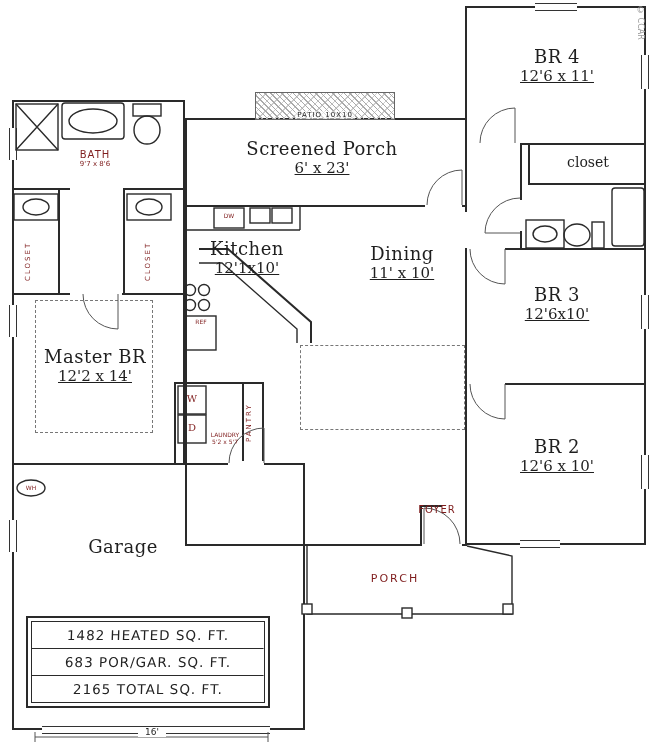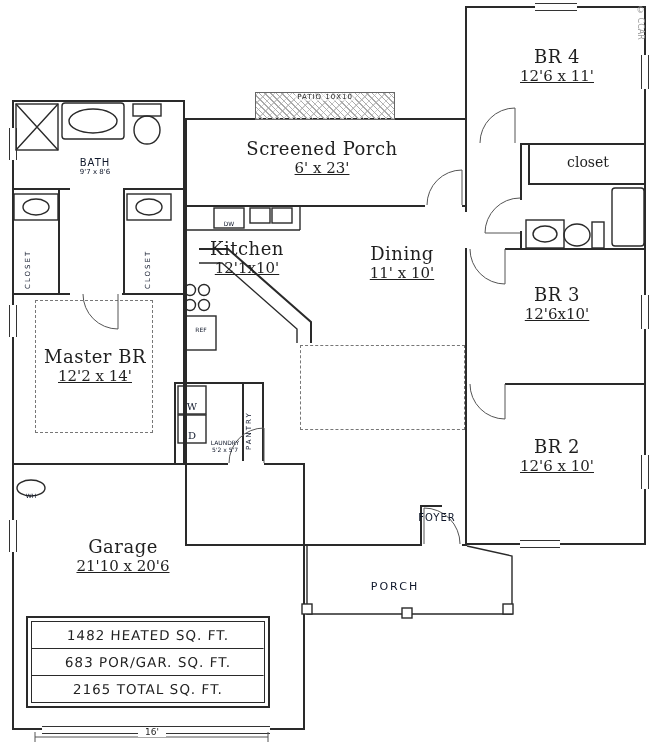--- a/index.html
+++ b/index.html
@@ -11,25 +11,25 @@
   .wall { position:absolute; border:2px solid #2a2a2a; background:transparent; }
   .iw   { position:absolute; background:#2a2a2a; }
   .gap  { position:absolute; background:#fff; }
   .win-v{ position:absolute; width:8px; background:#fff; border-left:1.5px solid #333; border-right:1.5px solid #333; }
   .win-h{ position:absolute; height:8px; background:#fff; border-top:1.5px solid #333; border-bottom:1.5px solid #333; }
   .dashrect { position:absolute; border:1px dashed #777; }
   .rlabel { position:absolute; text-align:center; }
   .rlabel .nm { display:block; font-size:18px; letter-spacing:.5px; }
   .rlabel .dm { display:block; font-size:15px;text-decoration:underline; }
   .closet-label { position:absolute; text-align:center; font-size:14px; }
-  .hand { position:absolute; font-family:"DejaVu Sans", sans-serif; color:#0f172a; text-align:center;margin-top:8px; }
+  .hand { position:absolute; font-family:"DejaVu Sans", sans-serif; color:#7f1d1d; text-align:center; }
   .vhand { writing-mode:vertical-rl; transform:rotate(180deg); letter-spacing:2px; }
   .patio {
     position:absolute; left:255px; top:92px; width:140px; height:28px;
-    border:1px solid #666; display:flex; align-items:flex-start; justify-content:center;
+    border:1px solid #666; display:flex; align-items:flex-end; justify-content:center;
     background:repeating-linear-gradient(45deg,#aaa 0 1px,transparent 1px 4px),
                repeating-linear-gradient(-45deg,#ccc 0 1px,transparent 1px 6px);
   }
   .patio span { font-family:"DejaVu Sans",sans-serif; font-size:7px; letter-spacing:1px; background:rgba(255,255,255,.55); padding:0 2px; }
   .stats { position:absolute; left:26px; top:616px; width:244px; height:92px;
            border:2px solid #2a2a2a; padding:3px; background:#fff; }
   .stats-in { border:1px solid #2a2a2a; height:100%; display:flex; flex-direction:column; }
   .stats-row { flex:1; display:flex; align-items:center; justify-content:center;
                font-family:"DejaVu Sans",sans-serif; font-size:13.5px; letter-spacing:1px;
                color:#222; border-bottom:1px solid #2a2a2a; transform:skewX(-2deg); }
@@ -172,21 +172,20 @@
   <div class="rlabel" style="left:25px;top:346px;width:140px;">
     <span class="nm">Master BR</span>
     <span class="dm">12'2 x 14'</span>
   </div>
   <div class="rlabel" style="left:492px;top:436px;width:130px;">
     <span class="nm">BR 2</span>
     <span class="dm">12'6 x 10'</span>
   </div>
   <div class="rlabel" style="left:43px;top:536px;width:160px;">
     <span class="nm">Garage</span>
-    <span class="dm">21'10 x 20'6</span>
   </div>
   <div class="closet-label" style="left:546px;top:154px;width:84px;">closet</div>
 
   <div class="hand" style="left:58px;top:149px;width:74px;">
     <span style="display:block;font-size:10px;letter-spacing:1px;">BATH</span>
     <span style="display:block;font-size:7px;">9'7 x 8'6</span>
   </div>
   <div class="hand" style="left:353px;top:572px;width:84px;font-size:11px;letter-spacing:2px;">PORCH</div>
   <div class="hand" style="left:412px;top:504px;width:50px;font-size:10px;letter-spacing:1px;">FOYER</div>
   <div class="hand" style="left:206px;top:431px;width:38px;">

